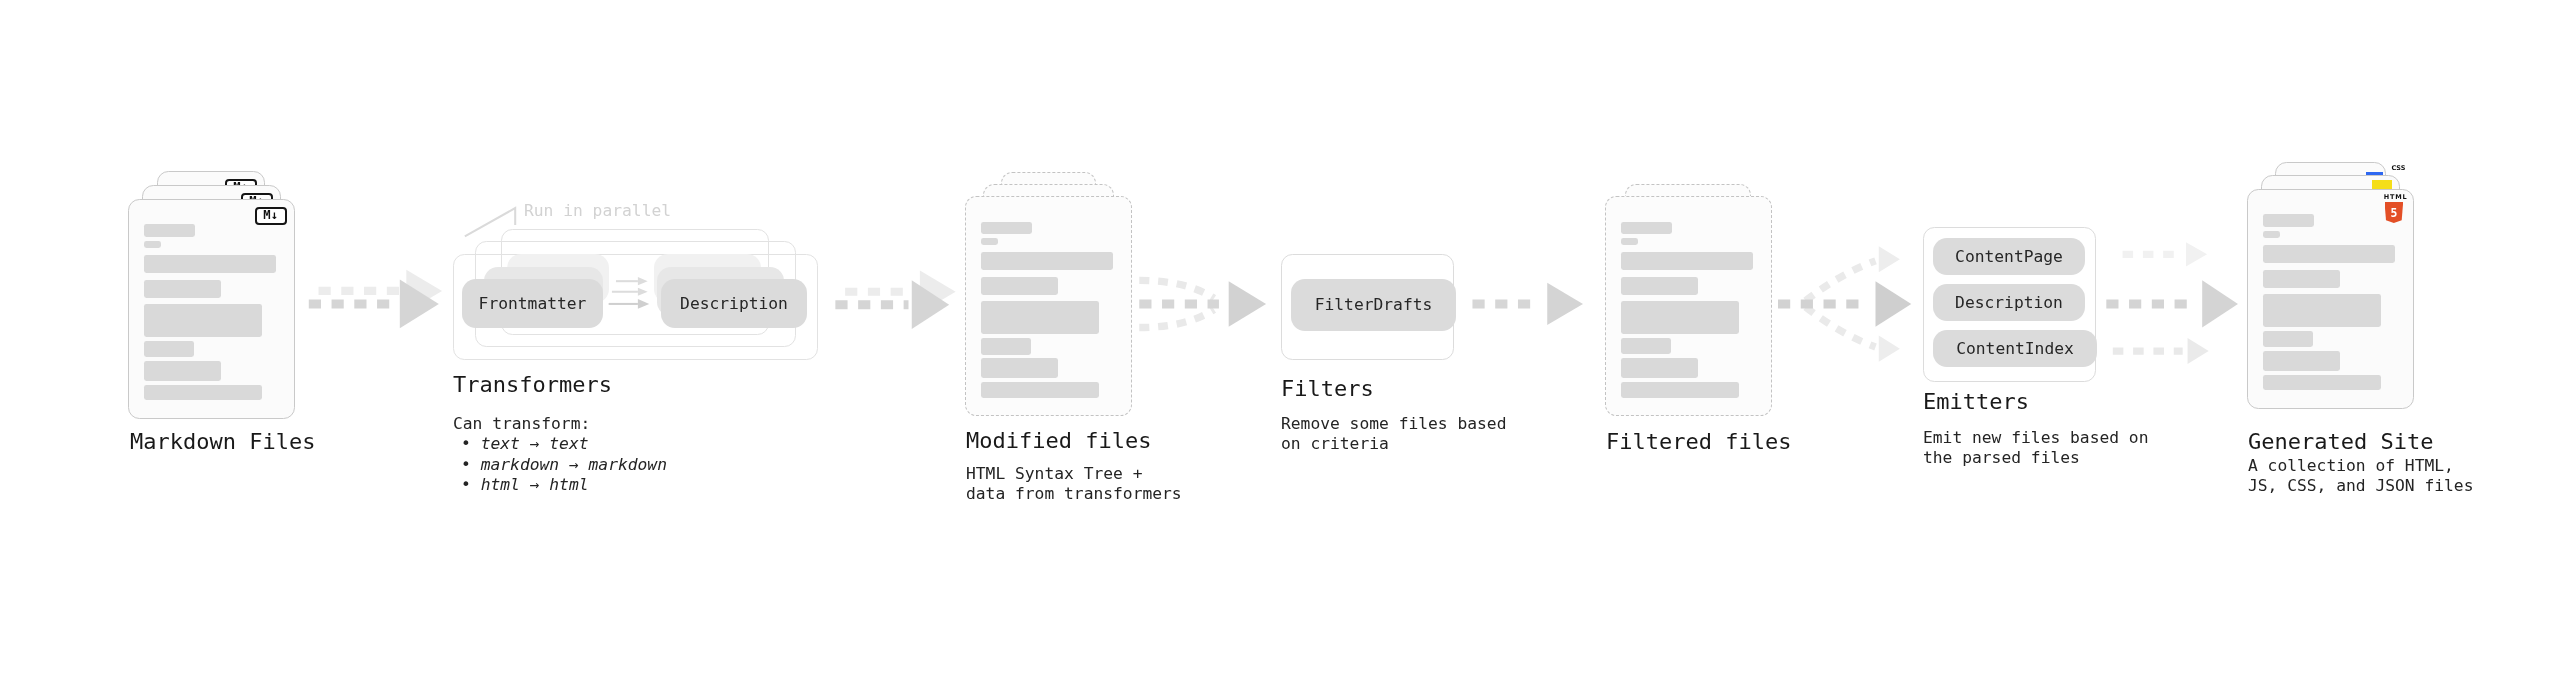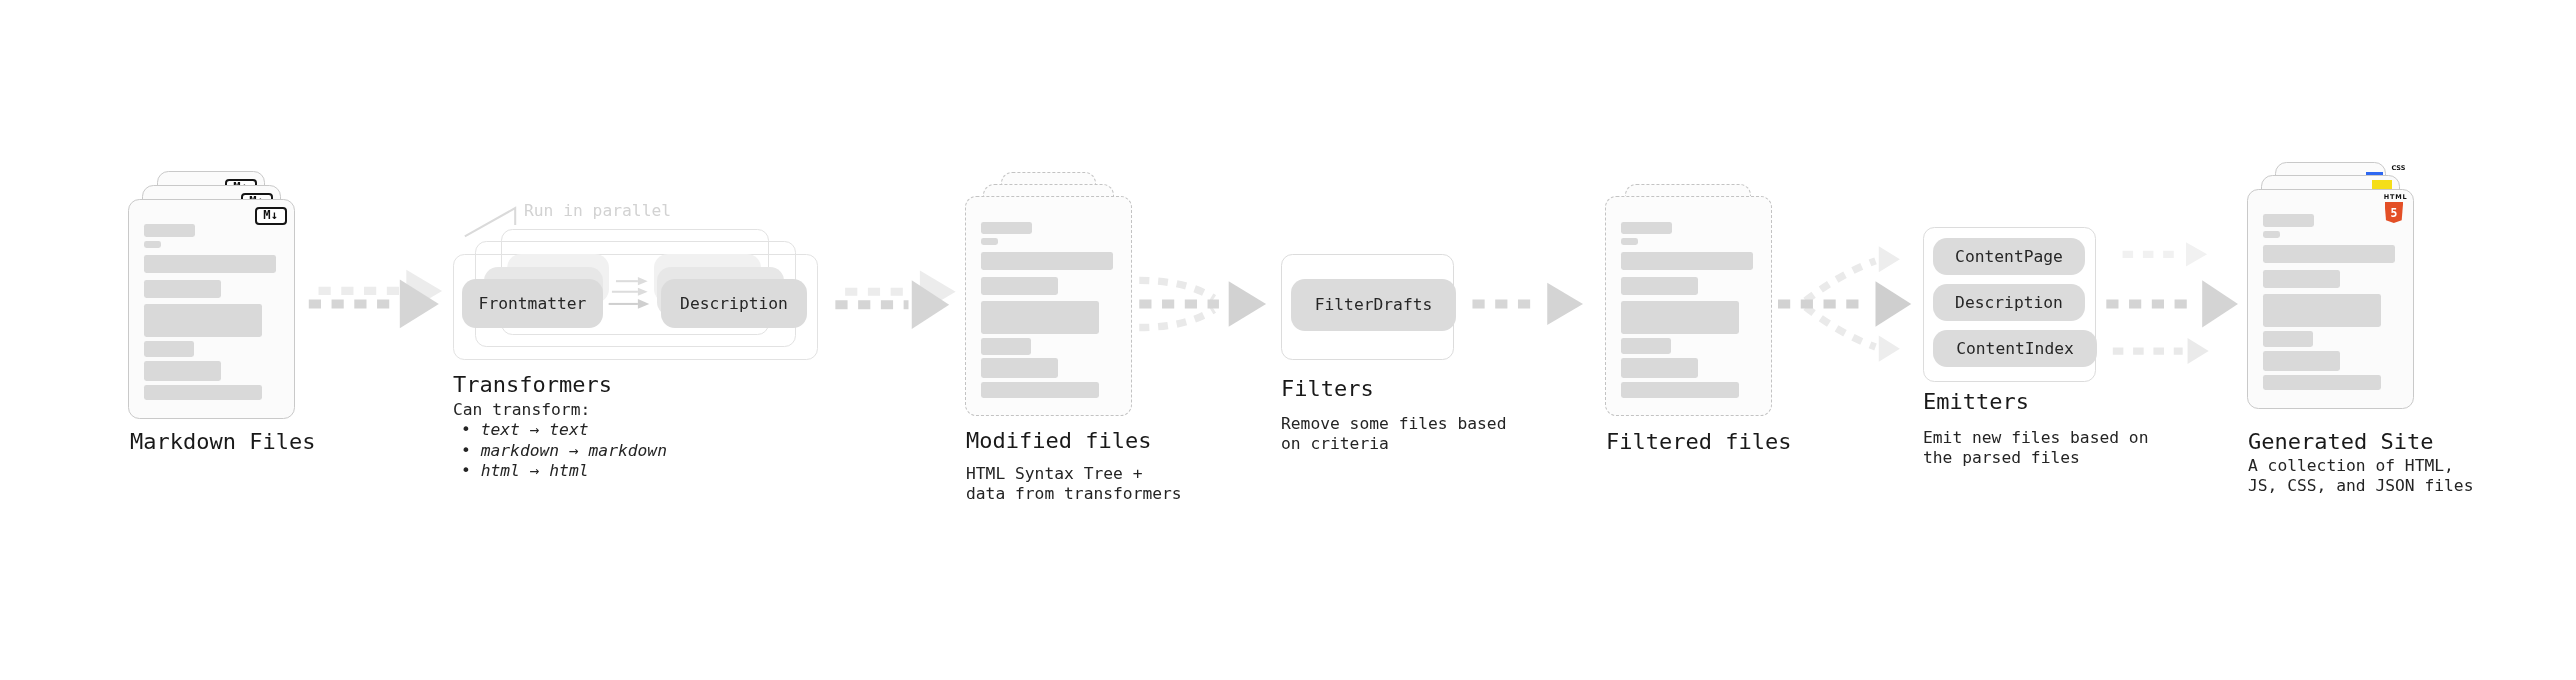--- a/index.html
+++ b/index.html
@@ -140,21 +140,21 @@
   <div class="gbox ghost2" style="left:507px;top:254px;width:102px;height:49px"></div>
   <div class="gbox ghost1" style="left:484px;top:267px;width:119px;height:49px"></div>
   <div class="gbox" style="left:462px;top:279px;width:141px;height:49px">Frontmatter</div>
 
   <div class="gbox ghost2" style="left:654px;top:254px;width:107px;height:49px"></div>
   <div class="gbox ghost1" style="left:657px;top:267px;width:127px;height:49px"></div>
   <div class="gbox" style="left:661px;top:279px;width:146px;height:49px">Description</div>
 
   <div class="note" style="left:524px;top:201px">Run in parallel</div>
   <div class="title" style="left:453px;top:371px">Transformers</div>
-  <div class="caption" style="left:453px;top:400px">
+  <div class="caption" style="left:453px;top:414px">
     <div>Can transform:</div>
     <div class="indent">• text → text</div>
     <div class="indent">• markdown → markdown</div>
     <div class="indent">• html → html</div>
   </div>
 
   <div class="stack" style="left:965px;top:172px;width:203px;height:249px">
     <div class="doc dashed" style="left:36px;top:0;width:95px"></div>
     <div class="doc dashed" style="left:18px;top:12.2px;width:131px"></div>
     <div class="doc dashed skeleton" style="left:0;top:24.4px">

